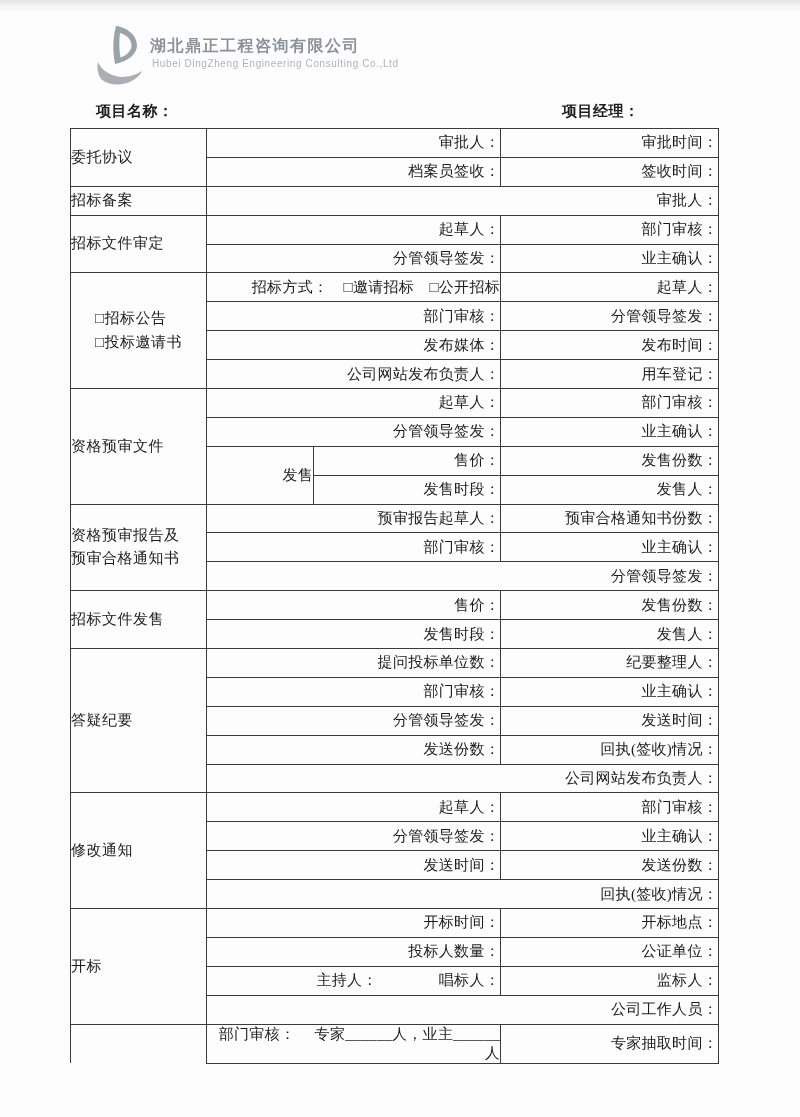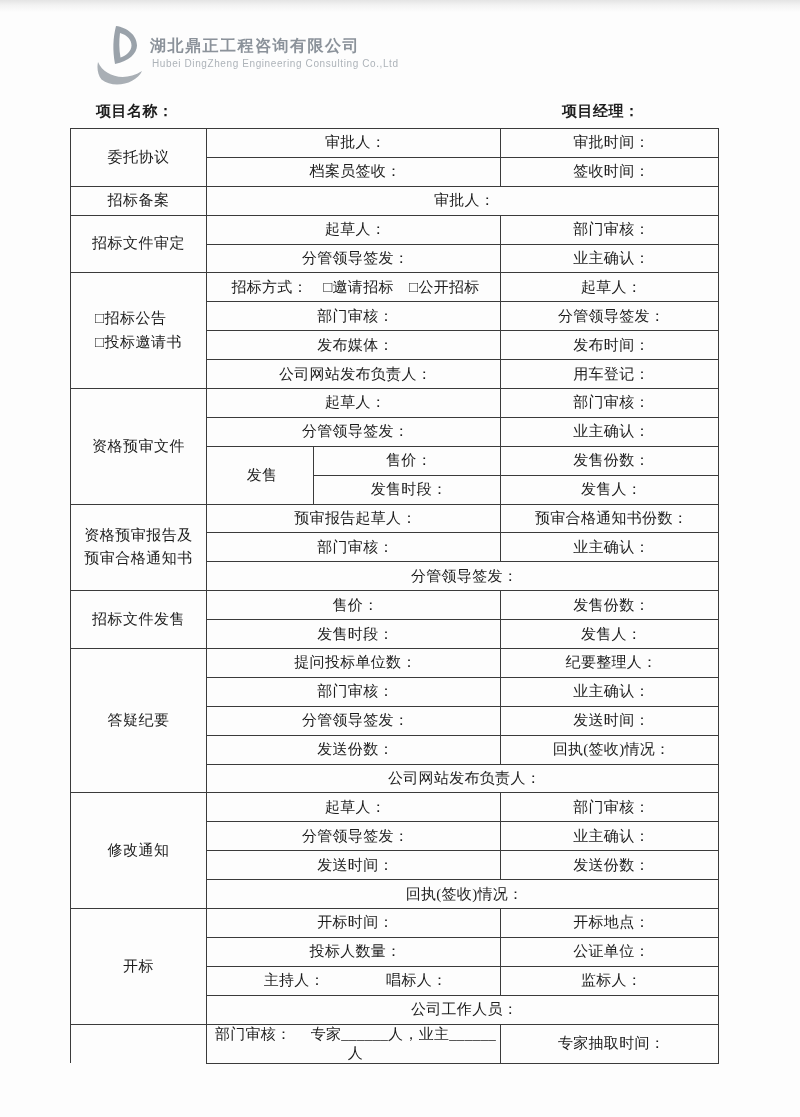--- a/index.html
+++ b/index.html
@@ -56,30 +56,30 @@
   .flowcard td,.flowcard th{
     border:1.5px solid #3b3b3b;
     height:27.9px;
     padding:0;
     font-size:15px;
     font-weight:normal;
     color:#1c1c1c;
     overflow:hidden;
   }
   .flowcard th.lbl{
-    text-align:center;
+    text-align:left;
     vertical-align:middle;
     white-space:pre-line;
     letter-spacing:.5px;
     line-height:1.55;
   }
   .flowcard th.lbl.align-left{text-align:left;padding-left:24px;}
   .flowcard th.lbl.cut{border-bottom:none;}
   .flowcard td.f{
-    text-align:center;
+    text-align:right;
     vertical-align:middle;
     padding-left:4px;
     white-space:pre-wrap;
     letter-spacing:.3px;
   }
 </style>
 </head>
 <body>
 
 <div class="page">

